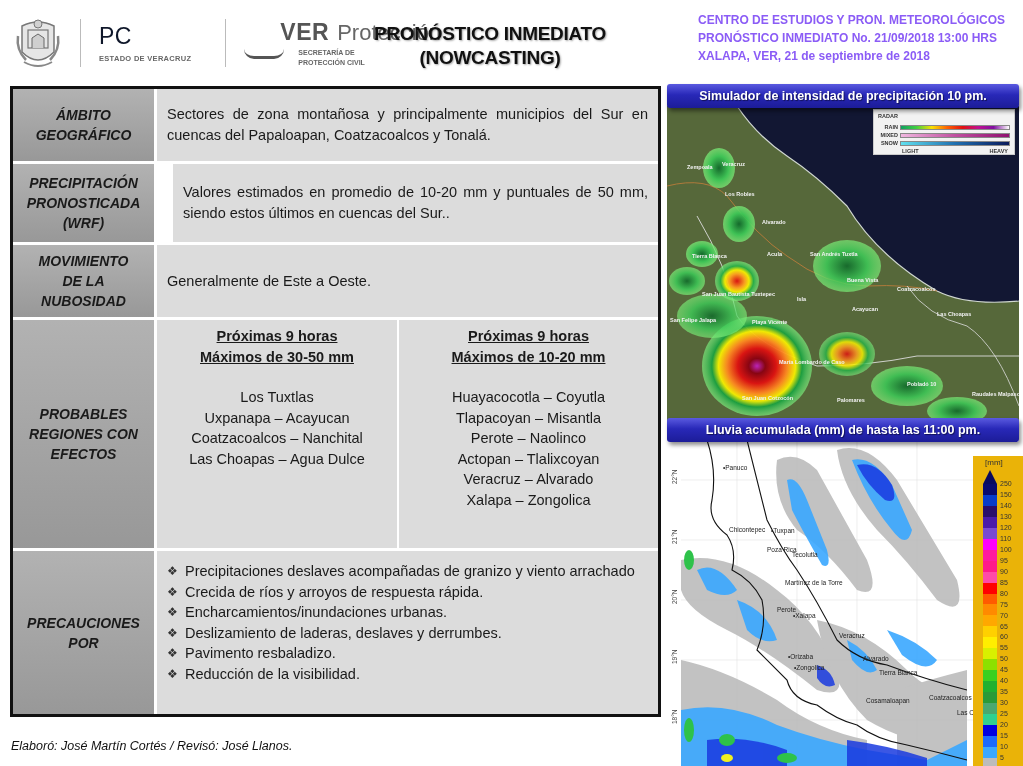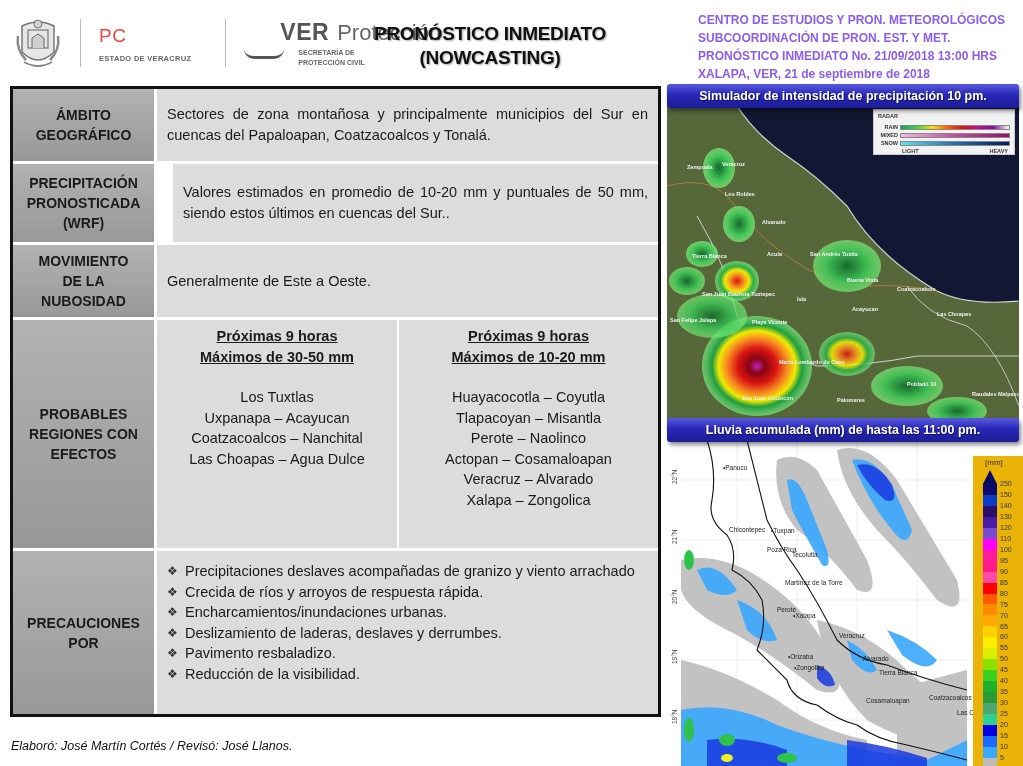--- a/index.html
+++ b/index.html
@@ -5,39 +5,39 @@
   * { box-sizing: border-box; margin: 0; padding: 0; }
   html, body { width: 1023px; height: 766px; overflow: hidden; background: #ffffff; }
   body { position: relative; font-family: "Liberation Sans", sans-serif; color: #111; }
 
   
   .logos { position: absolute; left: 14px; top: 12px; height: 62px; display: flex; align-items: center; }
   .crest { width: 48px; height: 54px; position: relative; }
   .crest svg { width: 48px; height: 54px; }
   .vdiv { width: 1px; height: 48px; background: #bbb; margin: 0 18px 0 18px; }
   .pc-block { display: flex; flex-direction: column; justify-content: center; color: #555; }
-  .pc-big { font-size: 19px; line-height: 24px; color: #ef4444; letter-spacing: 0.5px; }
+  .pc-big { font-size: 23px; line-height: 24px; color: #0f172a; letter-spacing: 0.5px; }
   .pc-small { font-size: 7.5px; font-weight: bold; color: #666; margin-top: 6px; letter-spacing: 0.3px; }
   .ver-block { display: flex; flex-direction: column; }
   .ver-row { display: flex; align-items: baseline; }
   .ver-bold { font-size: 23px; font-weight: bold; color: #555; letter-spacing: 0.5px; margin-left: 36px; }
   .ver-light { font-size: 22px; color: #666; margin-left: 8px; }
   .ver-sub { display: flex; align-items: flex-start; margin-top: 2px; }
   .smile { width: 40px; height: 10px; border-bottom: 3px solid #555; border-radius: 0 0 40px 40px; margin-top: 1px; margin-right: 14px; }
   .ver-small { font-size: 7px; font-weight: bold; color: #666; line-height: 10px; }
 
   .title-block { position: absolute; left: 362px; top: 22px; width: 256px; text-align: center; font-weight: bold; font-size: 19px; line-height: 24px; color: #111; text-shadow: 1px 1px 2px rgba(0,0,0,0.35); letter-spacing: -0.3px; }
 
   .info-block { position: absolute; right: 18px; top: 11px; text-align: left; font-size: 12px; font-weight: bold; line-height: 18px; color: #8b5cf6; margin-left: 40px; }
 
   
   .main-table { position: absolute; left: 10px; top: 86px; width: 651px; height: 631px; border: 3px solid #111; background: #fff; }
   .row { position: absolute; left: 0; right: 0; display: flex; }
   .row + .row { }
-  .lab { width: 141px; background: linear-gradient(to bottom, #b2b2b2, #989898); display: flex; align-items: center; justify-content: center; text-align: center; font-weight: bold; font-size: 14px; line-height: 20px; color: #1a1a1a; padding: 0 4px; }
+  .lab { width: 141px; background: linear-gradient(to bottom, #b2b2b2, #989898); display: flex; align-items: center; justify-content: center; text-align: center; font-weight: bold; font-size: 14px; line-height: 20px; color: #1a1a1a; padding: 0 4px; font-style: italic; }
   .val { flex: 1; margin-left: 3px; background: #dcdcdc; display: flex; align-items: center; padding: 0 10px 0 10px; font-size: 14.5px; line-height: 21px; color: #1a1a1a; text-align: justify; }
 
   .r1 { top: 0; height: 72px; }
   .r2 { top: 75px; height: 78px; gap: 16px; }
   .r3 { top: 156px; height: 72px; }
   .r4 { top: 231px; height: 228px; }
   .r5 { top: 462px; height: 163px; }
 
   .two-col { flex: 1; margin-left: 3px; display: flex; }
   .col { background: #dcdcdc; display: flex; flex-direction: column; align-items: center; padding-top: 6px; font-size: 14.5px; line-height: 20.5px; color: #1a1a1a; text-align: center; }
@@ -115,21 +115,20 @@
   </div>
 </div>
 
 <div class="title-block">
   <div>PRONÓSTICO INMEDIATO</div>
   <div>(NOWCASTING)</div>
 </div>
 
 <div class="info-block">
   <div>CENTRO DE ESTUDIOS Y PRON. METEOROLÓGICOS</div>
-  <div>SUBCOORDINACIÓN DE PRON.  EST. Y MET.</div>
   <div>PRONÓSTICO INMEDIATO No. 21/09/2018 13:00 HRS</div>
   <div>XALAPA, VER, 21 de septiembre de 2018</div>
 </div>
 
 <div class="main-table">
 
   <div class="row r1">
     <div class="lab">
       <div><span>ÁMBITO</span><br><span>GEOGRÁFICO</span></div>
     </div>
@@ -164,21 +163,21 @@
         <div>Coatzacoalcos – Nanchital</div>
         <div>Las Choapas – Agua Dulce</div>
       </div>
       <div class="col right">
         <div class="hdr">Próximas 9 horas</div>
         <div class="hdr">Máximos de 10-20 mm</div>
         <div class="spacer"></div>
         <div>Huayacocotla – Coyutla</div>
         <div>Tlapacoyan – Misantla</div>
         <div>Perote – Naolinco</div>
-        <div>Actopan – Cosamaloapan</div>
+        <div>Actopan – Tlalixcoyan</div>
         <div>Veracruz – Alvarado</div>
         <div>Xalapa – Zongolica</div>
       </div>
     </div>
   </div>
 
   <div class="row r5">
     <div class="lab">
       <div><span>PRECAUCIONES</span><br><span>POR</span></div>
     </div>

